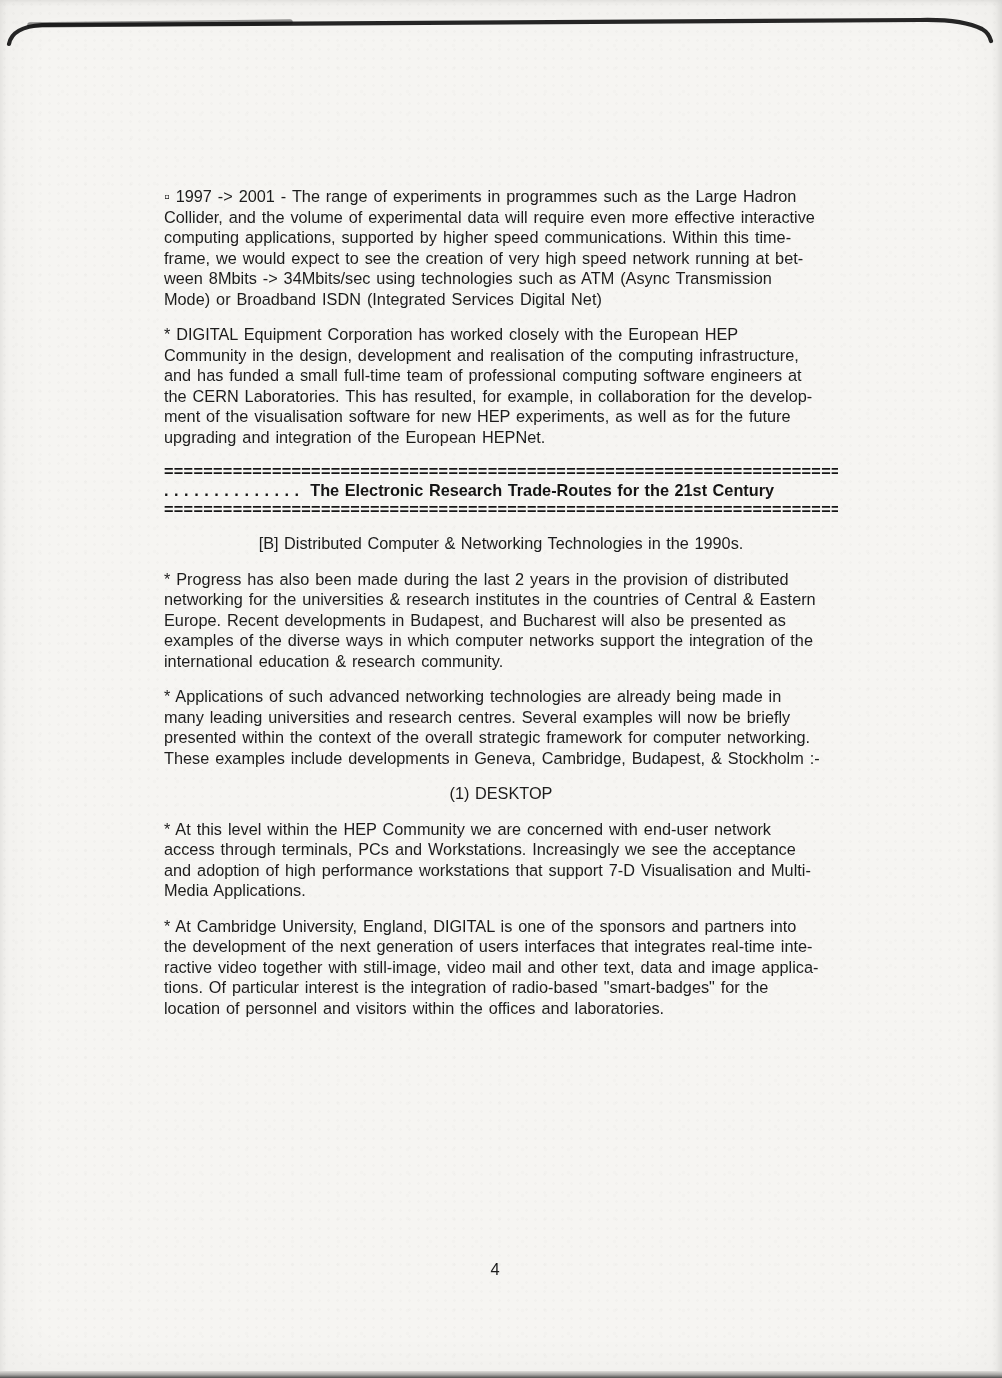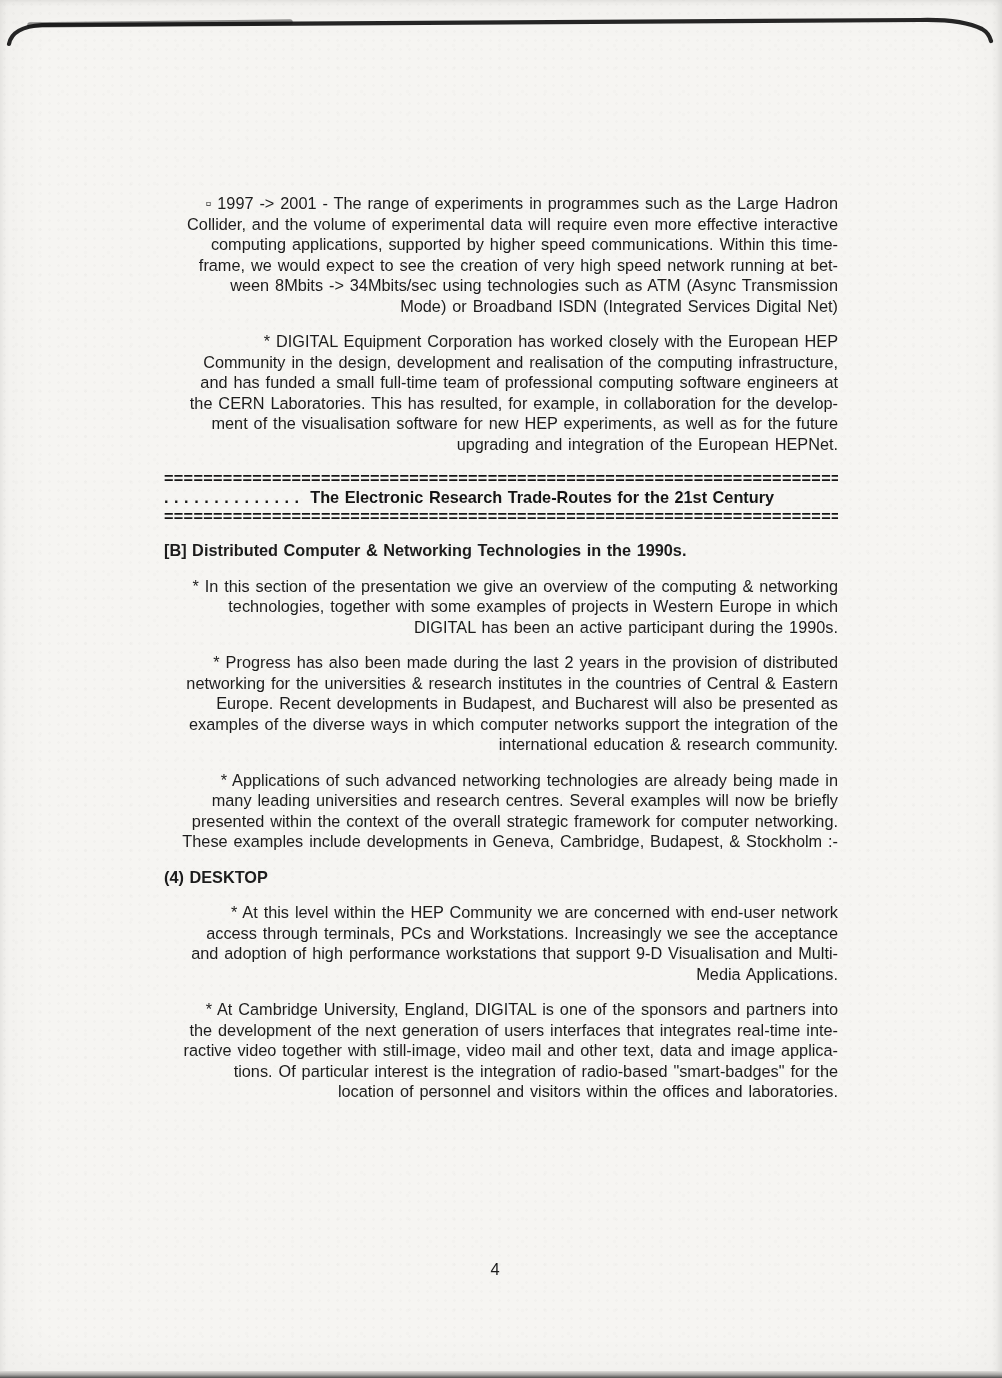--- a/index.html
+++ b/index.html
@@ -50,29 +50,29 @@
     top: 178px;
     width: 674px;
     font-family: "Liberation Sans", "DejaVu Sans", sans-serif;
     font-size: 16.3px;
     line-height: 20.5px;
     color: #1c1c1c;
     text-rendering: optimizeLegibility;
   }
   .para {
     white-space: pre-line;
-    margin: 15px 0 15px 0;
+    margin: 8px 0 15px 0;
     word-spacing: 1.4px;
-    text-align: right;
   }
   .heading {
-    font-weight: bold;
+    font-weight: normal;
     margin: 0 0 15px 0;
     word-spacing: 1px;
     white-space: pre-line;
+    text-align: center;
   }
   .banner {
     font-weight: bold;
     line-height: 19px;
     margin: 0 0 14px 0;
     color: #151515;
   }
   .banner-rule {
     white-space: nowrap;
     overflow: hidden;
@@ -120,41 +120,38 @@
 upgrading and integration of the European HEPNet.</p>
 
     <section class="banner">
       <div class="banner-rule">======================================================================</div>
       <div class="banner-title">. . . . . . . . . . . . . .  The Electronic Research Trade-Routes for the 21st Century</div>
       <div class="banner-rule">======================================================================</div>
     </section>
 
     <p class="heading">[B] Distributed Computer &amp; Networking Technologies in the 1990s.</p>
 
-    <p class="para">* In this section of the presentation we give an overview of the computing &amp; networking
-technologies, together with some examples of projects in Western Europe in which
-DIGITAL has been an active participant during the 1990s.</p>
 
     <p class="para">* Progress has also been made during the last 2 years in the provision of distributed
 networking for the universities &amp; research institutes in the countries of Central &amp; Eastern
 Europe. Recent developments in Budapest, and Bucharest will also be presented as
 examples of the diverse ways in which computer networks support the integration of the
 international education &amp; research community.</p>
 
 
     <p class="para">* Applications of such advanced networking technologies are already being made in
 many leading universities and research centres. Several examples will now be briefly
 presented within the context of the overall strategic framework for computer networking.
 These examples include developments in Geneva, Cambridge, Budapest, &amp; Stockholm :-</p>
 
-    <p class="heading">(4) DESKTOP</p>
+    <p class="heading">(1) DESKTOP</p>
 
     <p class="para">* At this level within the HEP Community we are concerned with end-user network
 access through terminals, PCs and Workstations. Increasingly we see the acceptance
-and adoption of high performance workstations that support 9-D Visualisation and Multi-
+and adoption of high performance workstations that support 7-D Visualisation and Multi-
 Media Applications.</p>
 
     <p class="para">* At Cambridge University, England, DIGITAL is one of the sponsors and partners into
 the development of the next generation of users interfaces that integrates real-time inte-
 ractive video together with still-image, video mail and other text, data and image applica-
 tions. Of particular interest is the integration of radio-based "smart-badges" for the
 location of personnel and visitors within the offices and laboratories.</p>
 
   </main>
 

